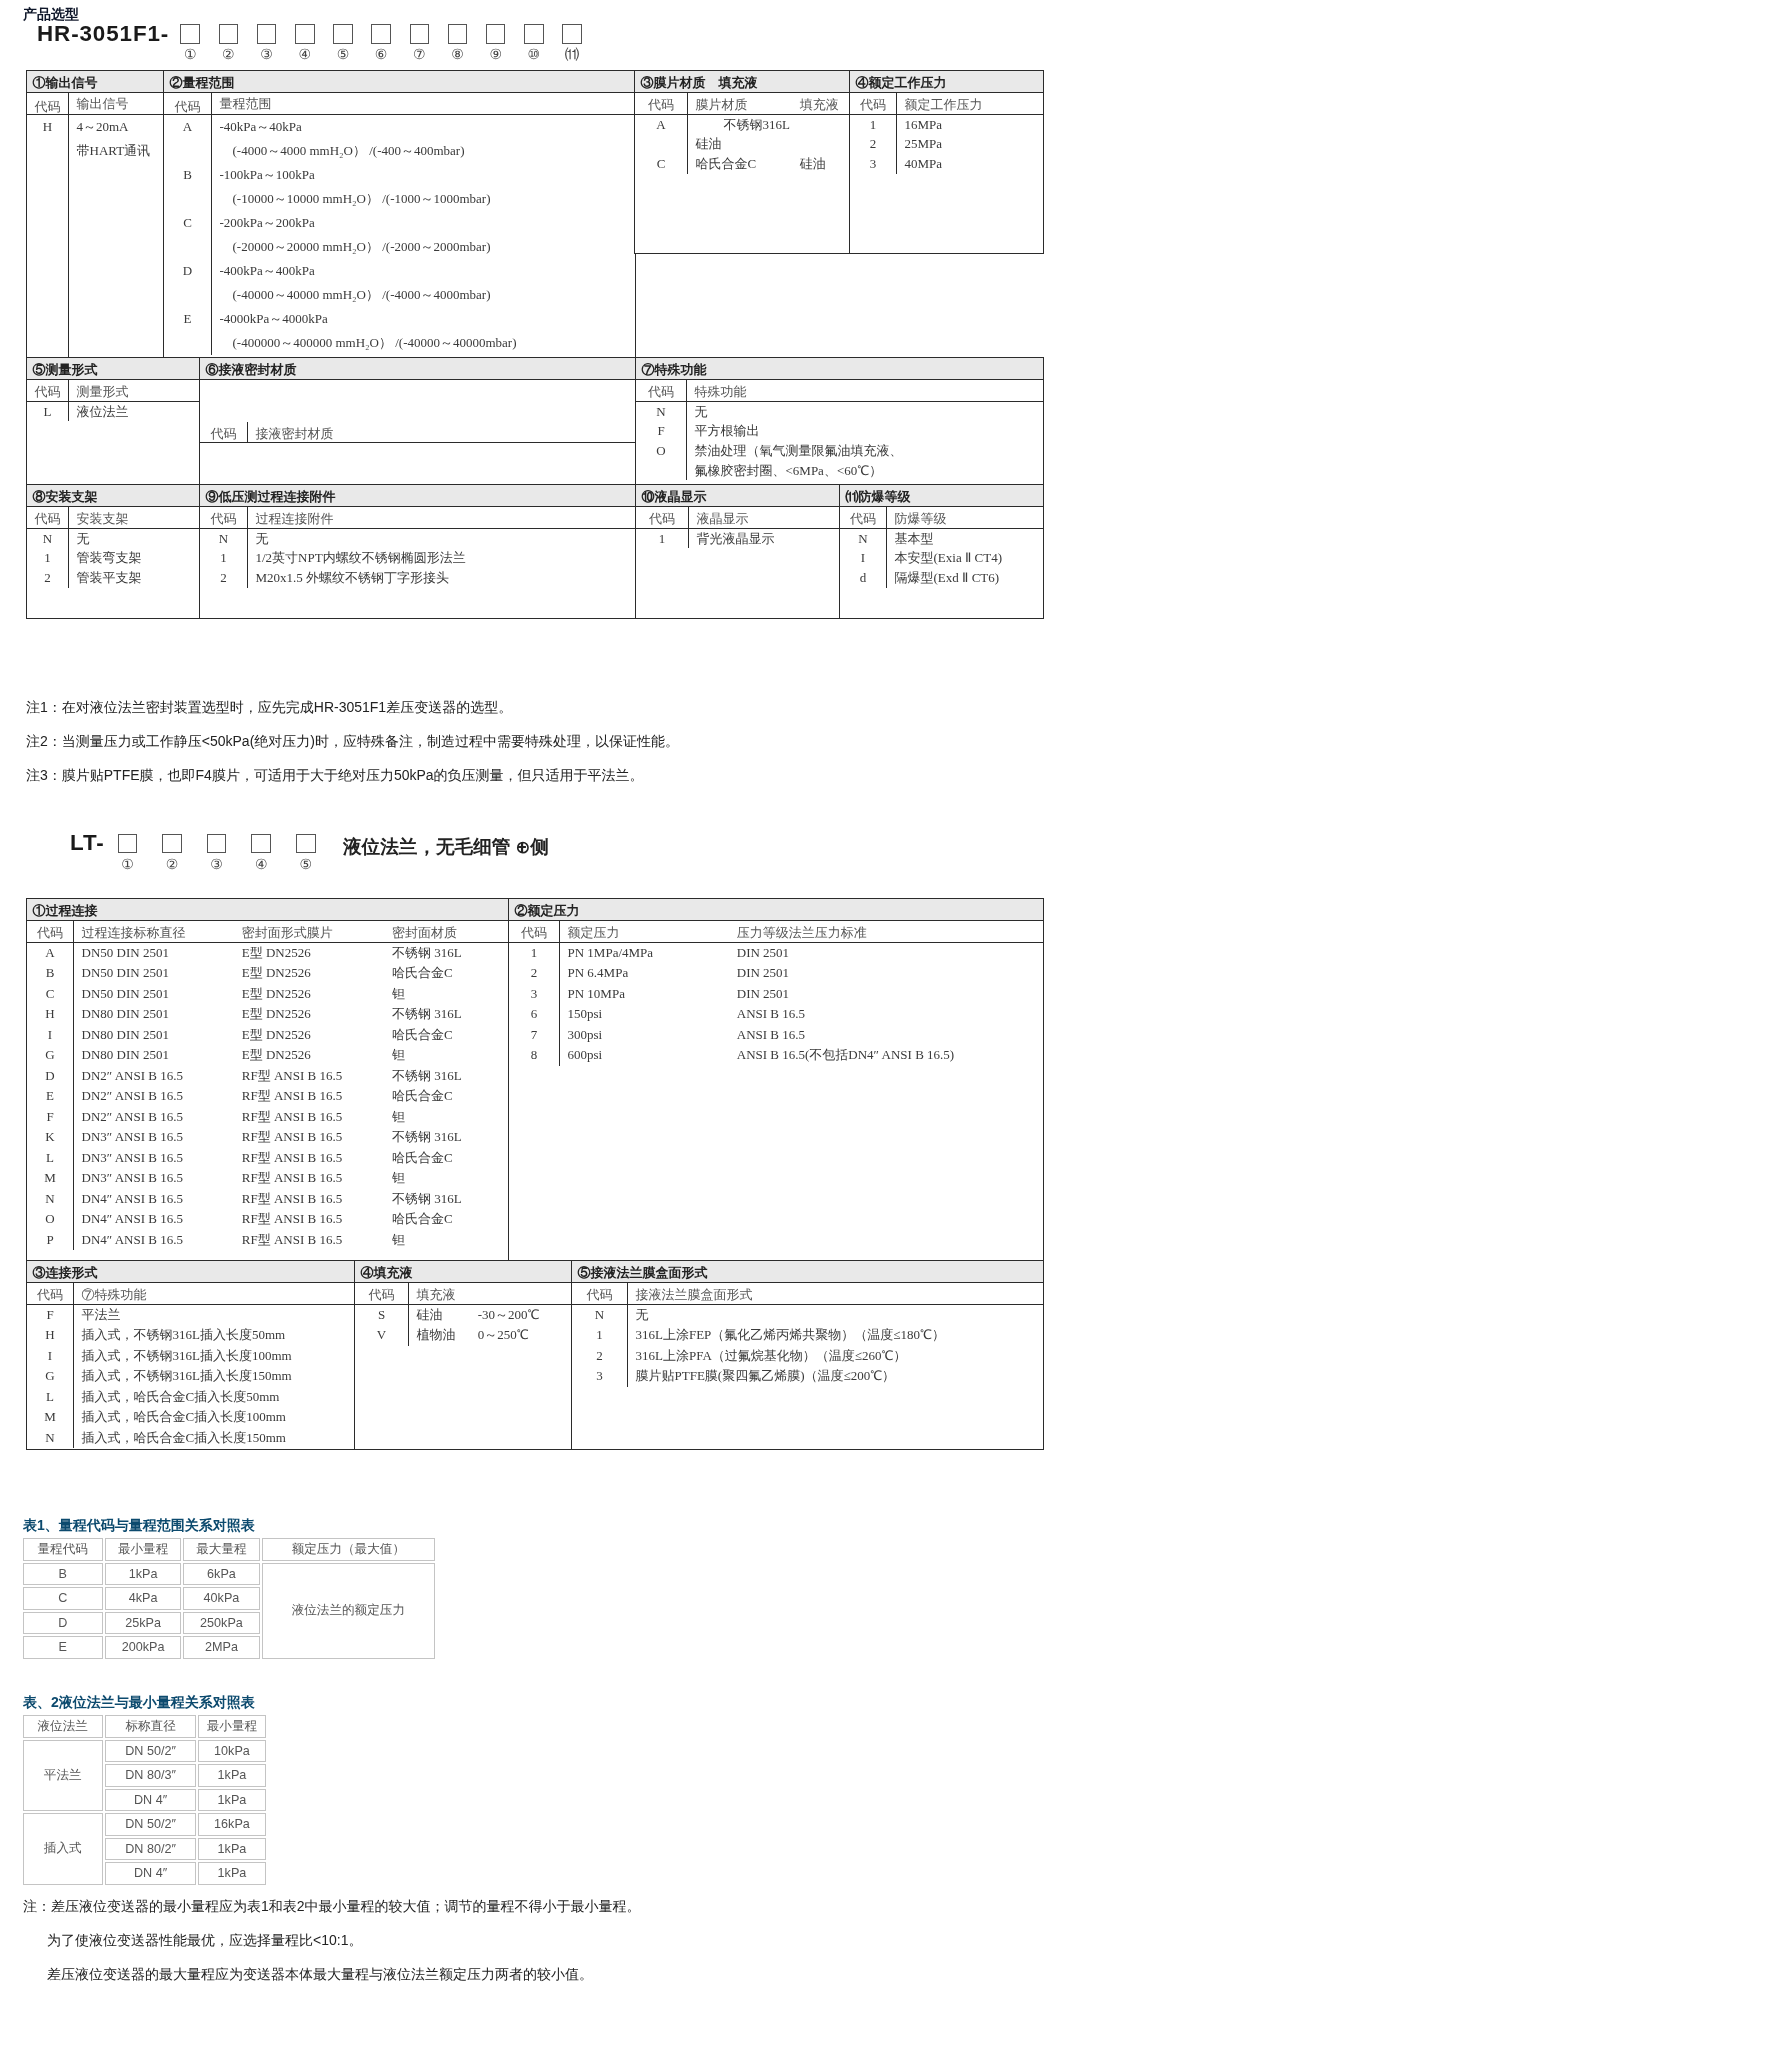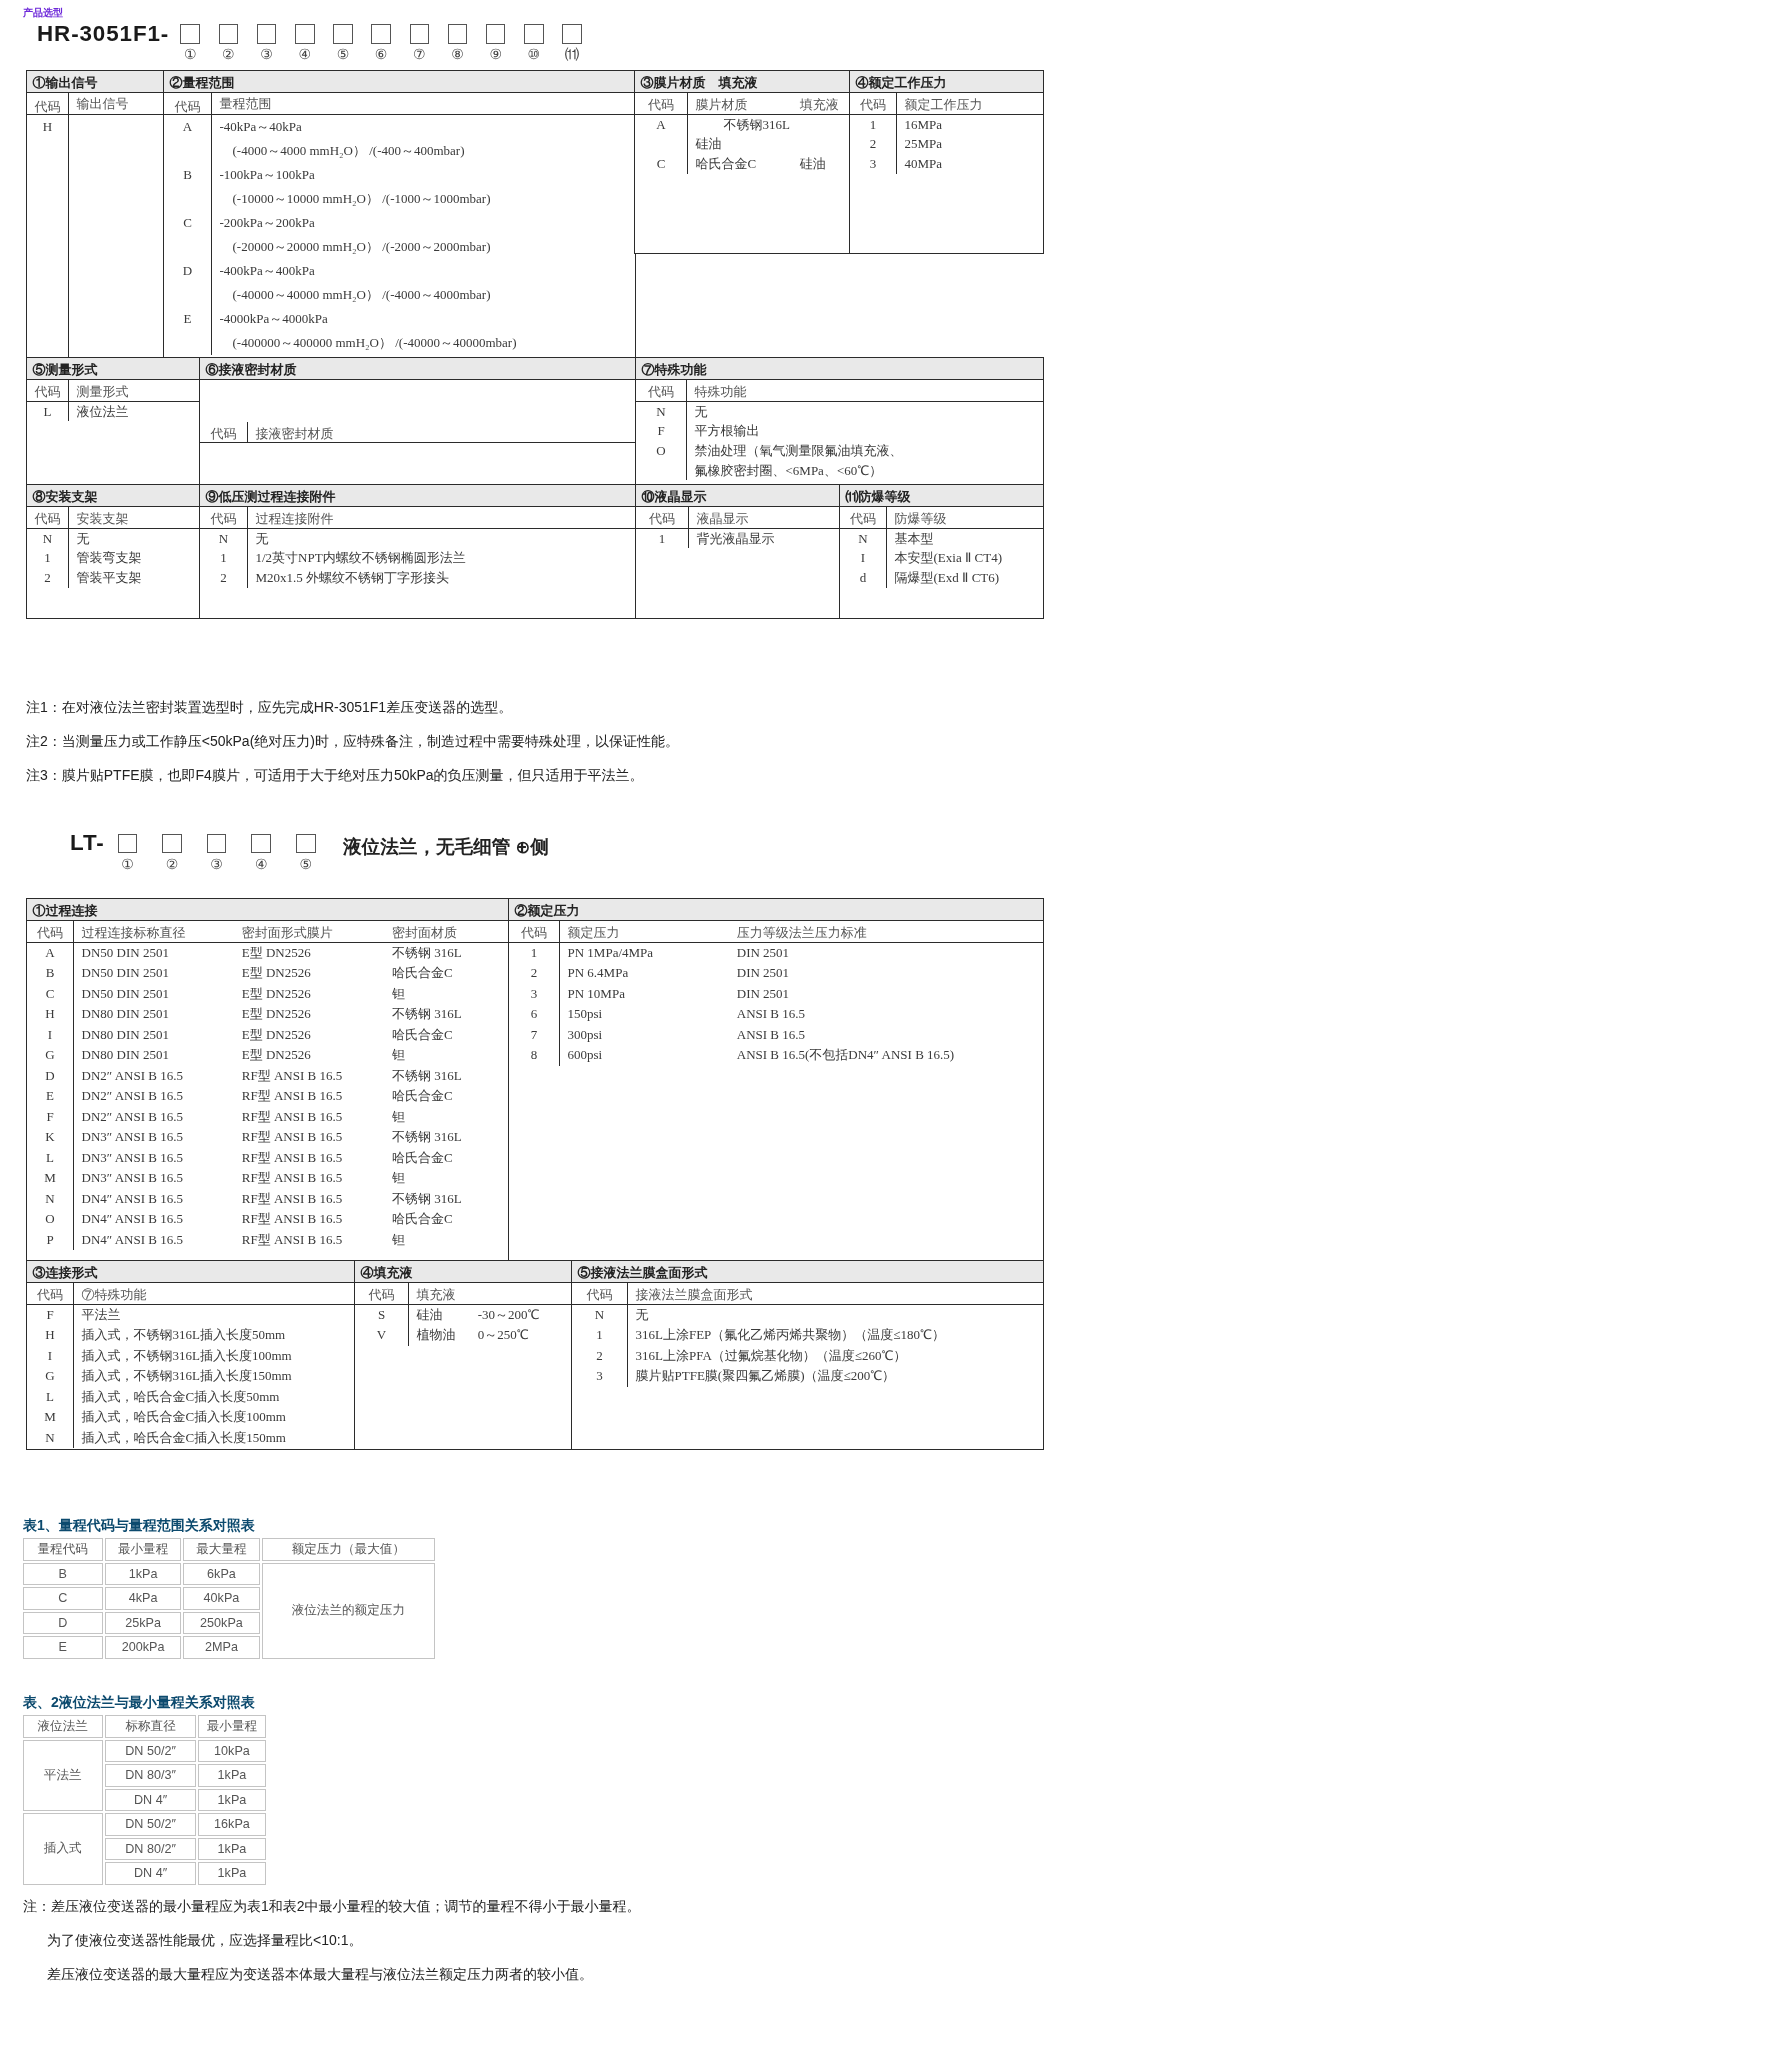--- a/index.html
+++ b/index.html
@@ -1,20 +1,20 @@
 <!DOCTYPE html>
 <html style="font-size:15px"><head>
 <meta charset="utf-8">
 <style>
   html,body{margin:0;padding:0;background:#fff;}
   .doc{position:relative;width:1790px;height:2045px;background:#fff;
        font-family:"Liberation Serif",serif;color:#3a3a3a;}
   .abs{position:absolute;}
   .page-title{font-family:Liberation Sans, sans-serif;font-weight:bold;
-       font-size:10px;color:#6d28d9;}
+       font-size:14px;color:#0f172a;}
   .model-prefix{font-family:"Liberation Sans",sans-serif;font-weight:bold;
        font-size:22.4px;color:#1a1a1a;letter-spacing:0.9px;}
   .model-suffix{font-family:"Liberation Sans",sans-serif;font-weight:bold;
        font-size:18.6px;color:#222;}
   .boxrow{display:flex;align-items:flex-start;}
   .mbox{display:flex;flex-direction:column;align-items:center;}
   .sqr{width:19.6px;height:19.6px;border:1.9px solid #555;background:#fff;box-sizing:border-box;}
   .bnum{margin-top:4.7px;font-size:14px;color:#444;line-height:14px;}
   
   .sec{position:absolute;border:1.9px solid #2b2b2b;box-sizing:border-box;background:#fff;
@@ -112,20 +112,24 @@
 
   <div class="sec lh26" style="left:26px;top:70px;width:139px;height:289px;">
     <div class="sh">①输出信号</div>
     <div class="subh">
       <div class="cc" style="width:42px;">代码</div>
       <div class="cl">输出信号</div>
     </div>
     <div class="rows">
       <div class="row" style="flex:1;">
         <div class="cc" style="width:42px;">H</div>
+        <div class="cl">
+          <div class="l1">4～20mA</div>
+          <div class="l1">带HART通讯</div>
+        </div>
       </div>
     </div>
   </div>
 
   <div class="sec lh26 ind" style="left:163px;top:70px;width:473px;height:289px;">
     <div class="sh">②量程范围</div>
     <div class="subh">
       <div class="cc" style="width:48px;">代码</div>
       <div class="cl">量程范围</div>
     </div>

